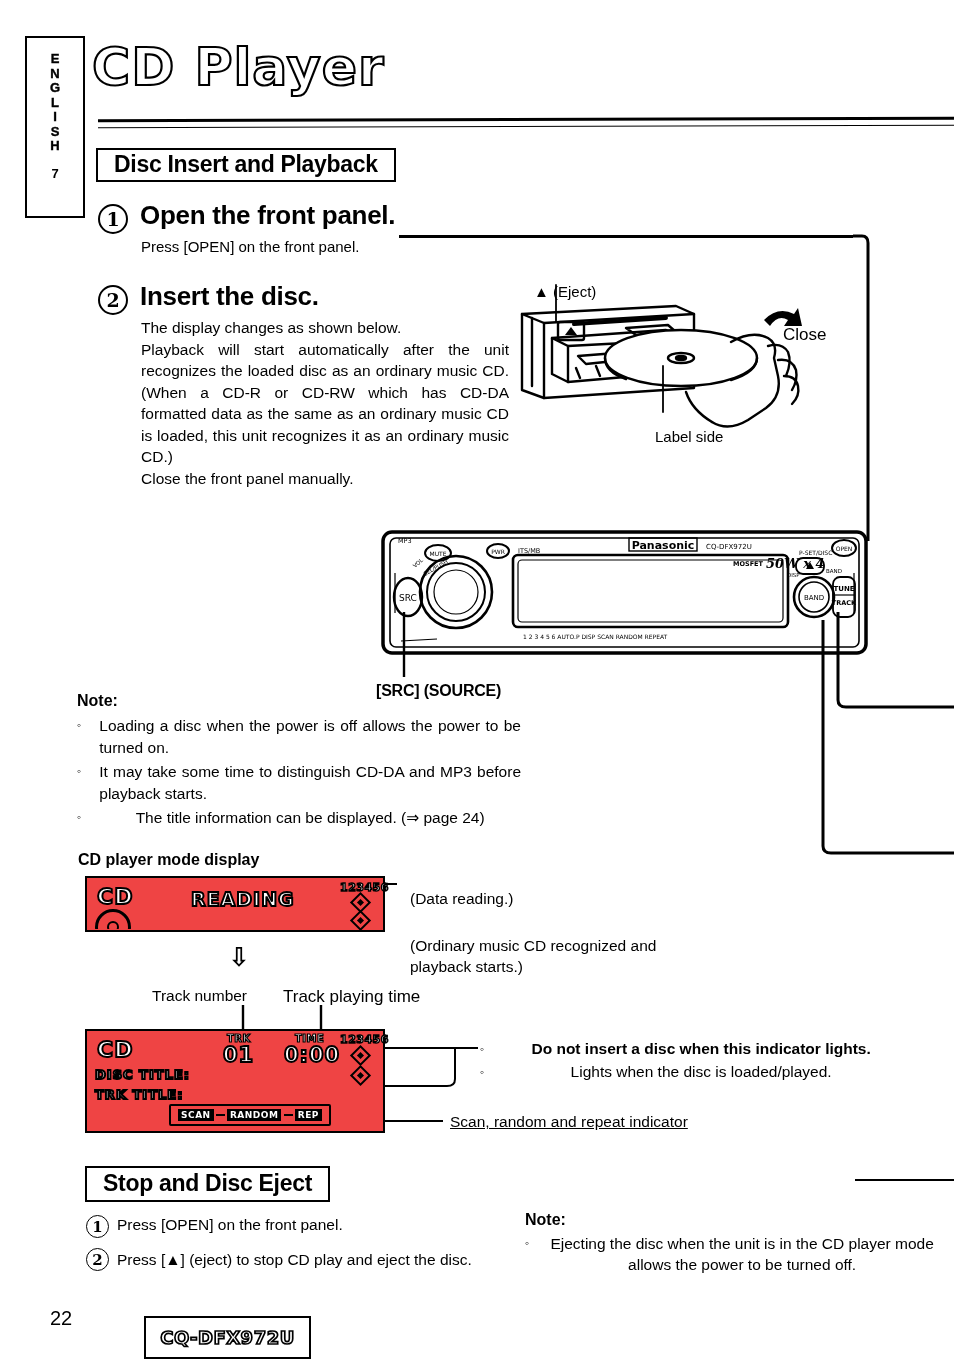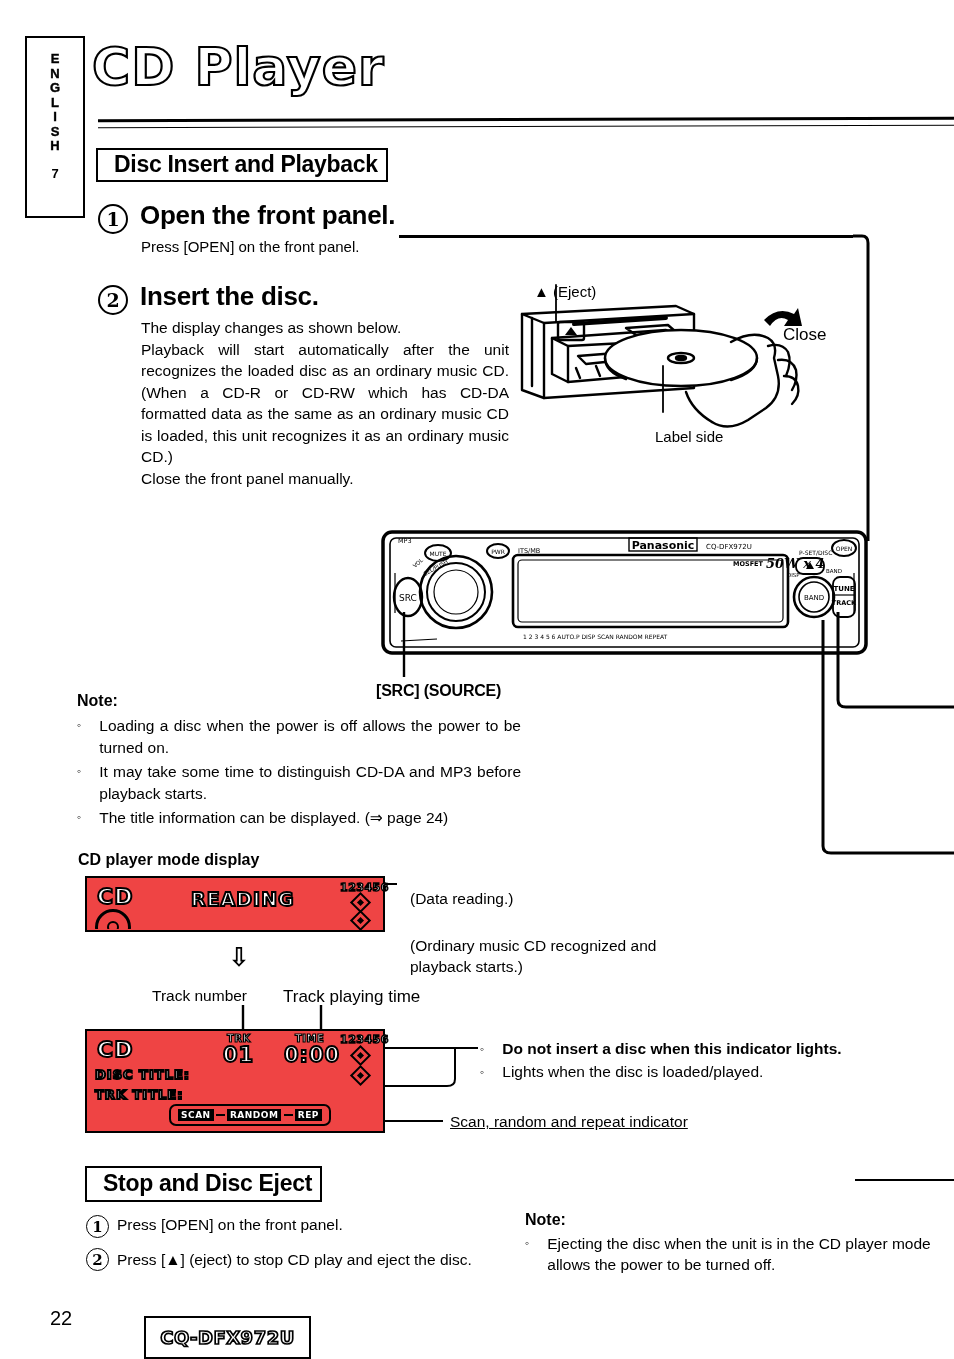--- a/index.html
+++ b/index.html
@@ -41,21 +41,21 @@
   #title-rule{
     left:98px;top:118px;width:856px;height:5px;
     border-top:3px solid #000;border-bottom:1px solid #000;
     transform:rotate(-0.18deg);
   }
 
   
   .section-box{
     border:2px solid #000;box-sizing:border-box;
     display:flex;align-items:center;
-    padding:2px 8px 4px 16px;
+    padding:2px 16px 4px 16px;
   }
   .section-box .lbl{
     font-size:23px;font-weight:bold;letter-spacing:-0.3px;
     white-space:nowrap;
     font-family:"Liberation Sans",sans-serif;
   }
   #sec-disc-insert{left:96px;top:148px;height:34px;}
   #sec-stop-eject{left:85px;top:1166px;height:36px;}
 
   
@@ -97,21 +97,21 @@
 
   
   .note-head{font-size:16px;font-weight:bold;}
   #note1-head{left:77px;top:692px;}
   #note1-list{left:77px;top:715px;width:444px;font-size:15.5px;line-height:22px;}
   .bullet-row{display:flex;align-items:flex-start;margin-bottom:2px;}
   .bullet-row .bul{
     flex:0 0 auto;margin-right:4px;font-size:12px;line-height:21px;
   }
   .bullet-row .btxt{flex:1 1 auto;text-align:justify;margin-left:14px;}
-  .bullet-row .btxt.nj{text-align:left;}
+  .bullet-row .btxt.nj{text-align:center;}
 
   #note2-head{left:525px;top:1211px;}
   #note2-list{left:525px;top:1233px;width:412px;font-size:15.5px;line-height:21px;}
 
   
   #cdmode-head{left:78px;top:851px;font-size:16px;font-weight:bold;}
 
   .lcd{
     border:2px solid #000;box-sizing:border-box;position:absolute;
     background:#ef4444;
@@ -146,21 +146,21 @@
   .discicon::before{
     content:"";position:absolute;left:0;top:0;width:36px;height:36px;
     border:3px solid #000;border-radius:50%;box-sizing:border-box;
   }
   .discicon::after{
     content:"";position:absolute;left:12px;top:12px;width:12px;height:12px;
     border:2px solid #000;border-radius:50%;box-sizing:border-box;
   }
 
   .pill{
-    position:absolute;border:2px solid #000;border-radius:7px;
+    position:absolute;border:2px solid #000;border-radius:2px;
     height:22px;box-sizing:border-box;
     display:flex;align-items:center;justify-content:space-around;
     padding:0 6px;
   }
   .pillseg{
     font-family:"DejaVu Sans",sans-serif;font-size:9px;font-weight:bold;
     color:#fff;background:#000;padding:1px 3px;letter-spacing:0.5px;
     -webkit-text-stroke:0;
   }
   .pilldash{width:9px;height:2px;background:#000;}

